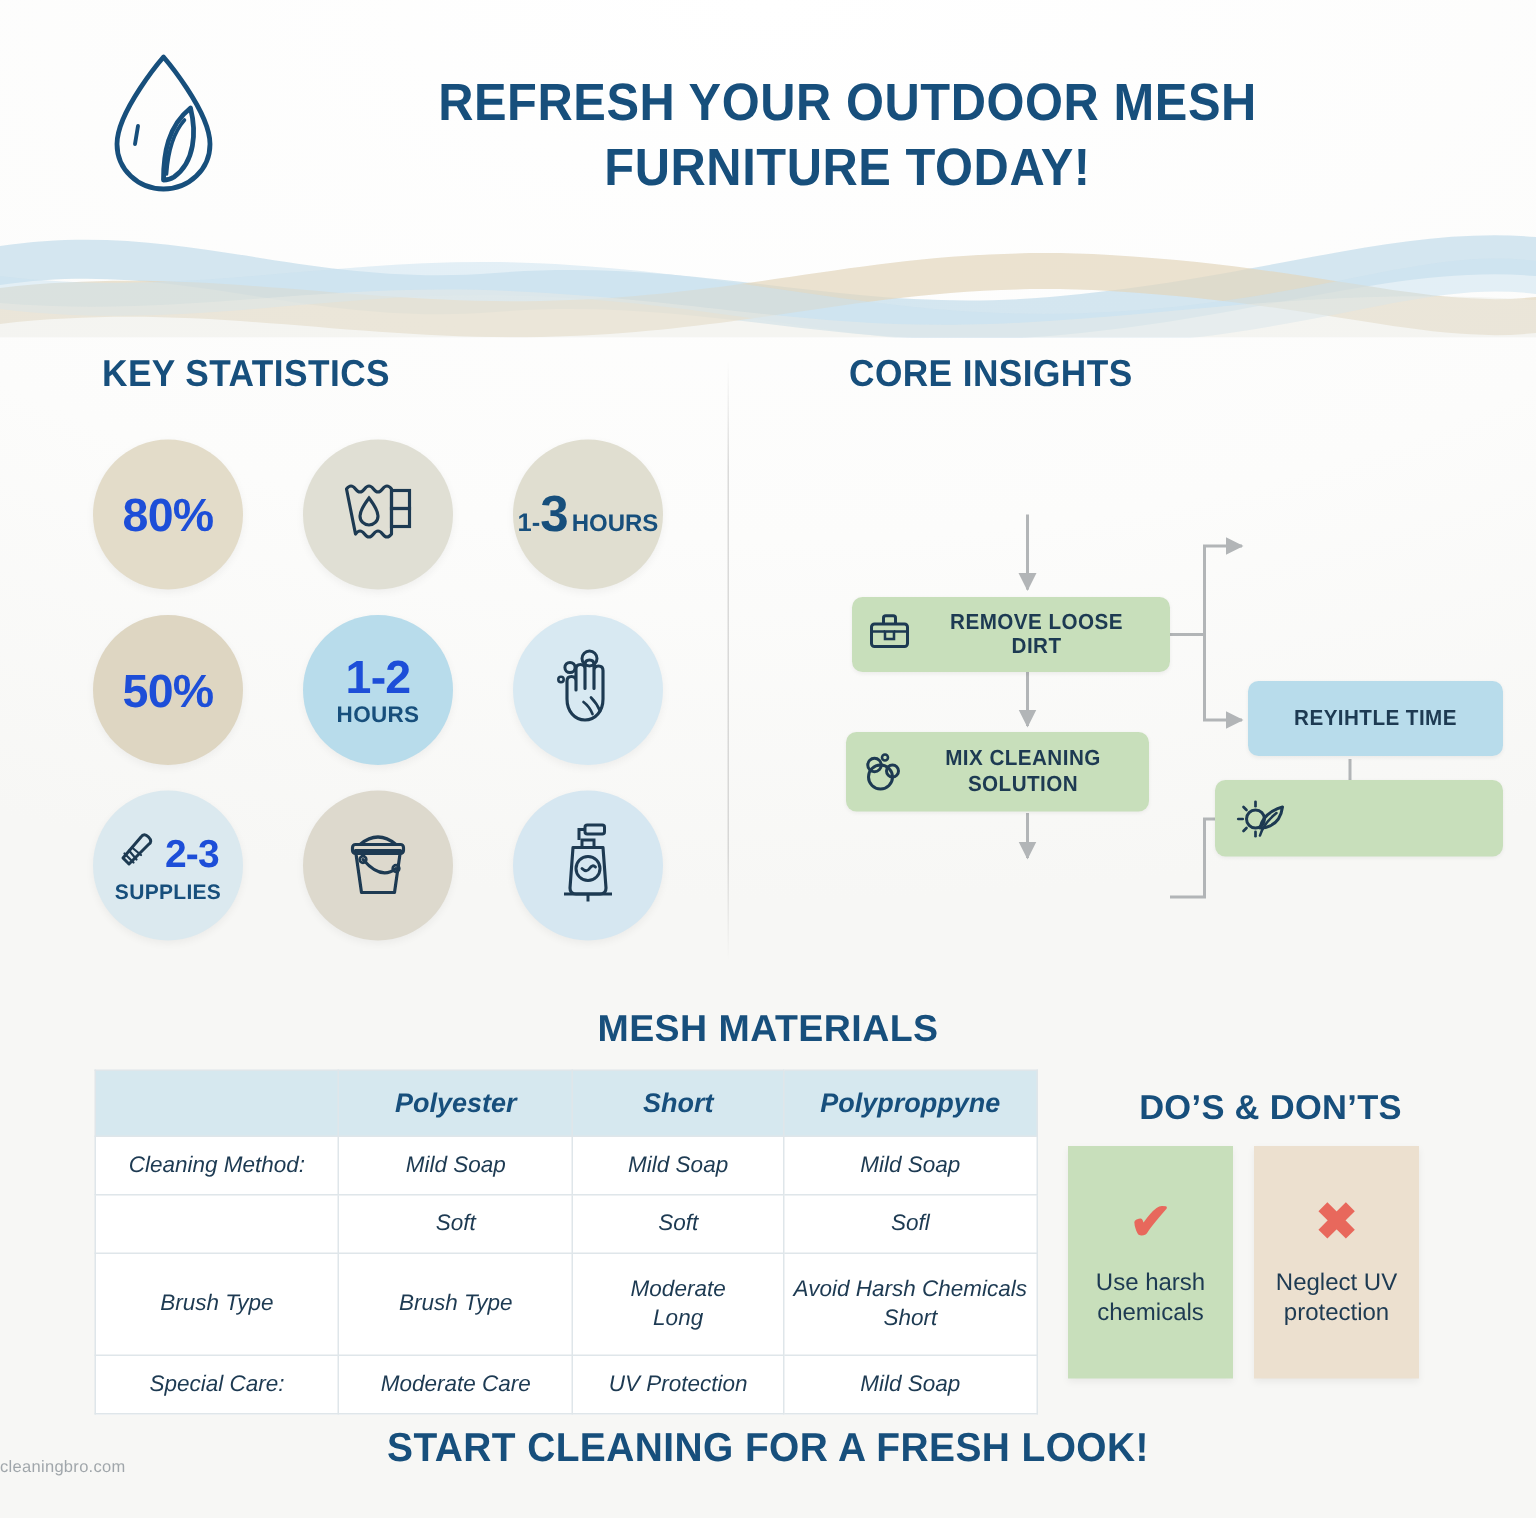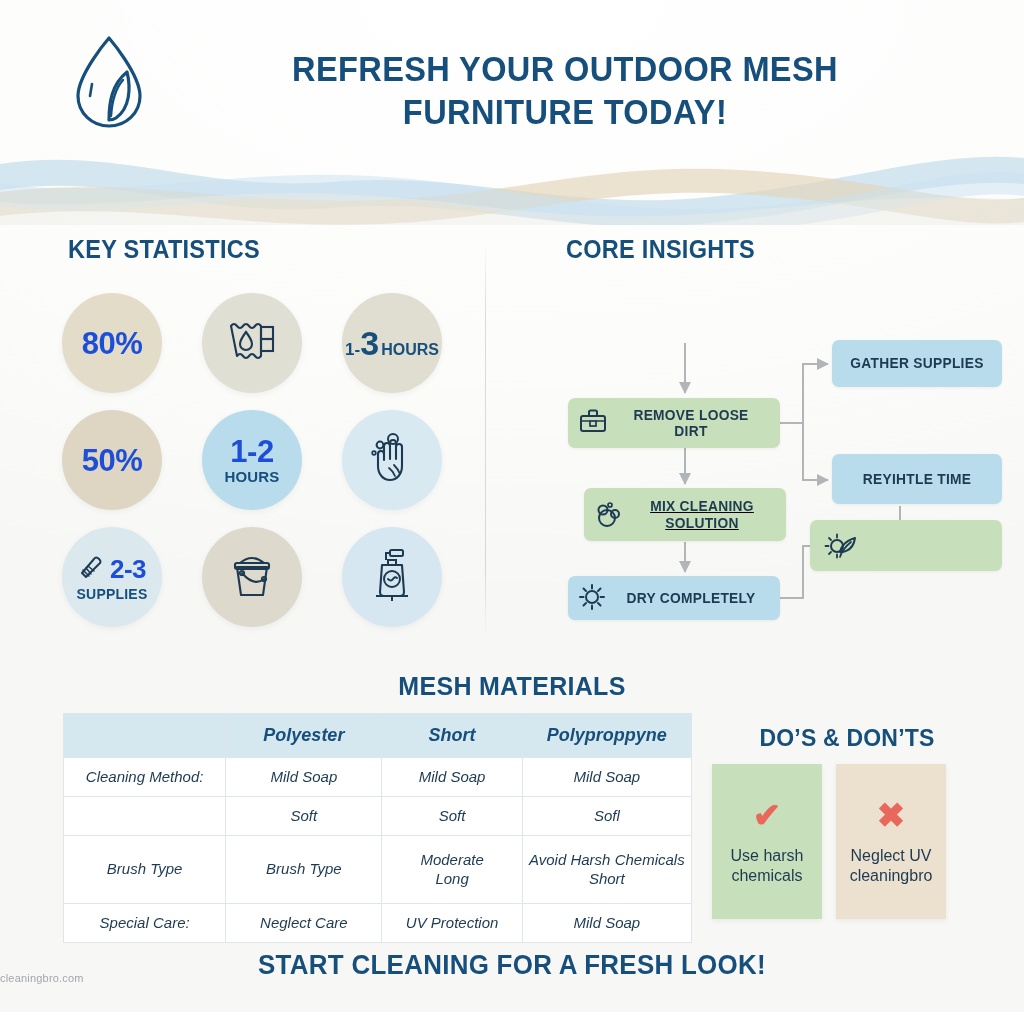--- a/index.html
+++ b/index.html
@@ -333,54 +333,33 @@
         <svg width="30" height="26" viewBox="0 0 30 26">
           <rect x="3" y="8" width="24" height="15" rx="2" fill="none" stroke="#1d3a52" stroke-width="2"></rect>
           <path d="M11 8 L11 4 q0 -1.5 1.5 -1.5 L17.5 2.5 q1.5 0 1.5 1.5 L19 8" fill="none" stroke="#1d3a52" stroke-width="2"></path>
           <rect x="12" y="13" width="6" height="5" fill="none" stroke="#1d3a52" stroke-width="1.7"></rect>
           <path d="M3 13 L12 13 M18 13 L27 13" stroke="#1d3a52" stroke-width="1.7"></path>
         </svg>
       </span>
       <span class="flabel">REMOVE LOOSE DIRT</span>
     </div>
 
-    <div class="fbox green" style="left:24px; top:200px; width:202px; height:53px;text-decoration:underline;">
+    <div class="fbox green" style="left:4px; top:200px; width:202px; height:53px;">
       <span class="fico">
         <svg width="30" height="28" viewBox="0 0 30 28">
           <circle cx="13" cy="18" r="8" fill="none" stroke="#1d3a52" stroke-width="2"></circle>
           <circle cx="9" cy="10" r="4.5" fill="none" stroke="#1d3a52" stroke-width="2"></circle>
           <circle cx="21" cy="14" r="4" fill="none" stroke="#1d3a52" stroke-width="2"></circle>
           <circle cx="16" cy="5" r="2" fill="none" stroke="#1d3a52" stroke-width="1.7"></circle>
         </svg>
       </span>
       <span class="flabel">MIX CLEANING SOLUTION</span>
     </div>
 
-    <div class="fbox blue" style="left:8px; top:288px; width:212px; height:44px;">
-      <span class="fico">
-        <svg width="28" height="28" viewBox="0 0 28 28">
-          <circle cx="14" cy="14" r="6" fill="none" stroke="#1d3a52" stroke-width="2"></circle>
-          <g stroke="#1d3a52" stroke-width="2" stroke-linecap="round">
-            <path d="M14 2 L14 5.5"></path>
-              <path d="M14 22.5 L14 26"></path>
-            <path d="M2 14 L5.5 14"></path>
-              <path d="M22.5 14 L26 14"></path>
-            <path d="M5.5 5.5 L8 8"></path>
-              <path d="M20 20 L22.5 22.5"></path>
-            <path d="M22.5 5.5 L20 8"></path>
-              <path d="M8 20 L5.5 22.5"></path>
-          </g>
-        </svg>
-      </span>
-      <span class="flabel">DRY COMPLETELY</span>
-    </div>
-
-    <div class="fbox blue" style="left:272px; top:52px; width:170px; height:47px;">
-      <span class="flabel">GATHER SUPPLIES</span>
-    </div>
+
 
     <div class="fbox blue" style="left:272px; top:166px; width:170px; height:50px;">
       <span class="flabel">REYIHTLE TIME</span>
     </div>
 
     <div class="fbox green" style="left:250px; top:232px; width:192px; height:51px;">
       <span class="fico" style="margin-left:4px">
         <svg width="34" height="30" viewBox="0 0 34 30">
           <circle cx="13" cy="15" r="6" fill="none" stroke="#1d3a52" stroke-width="2"></circle>
           <g stroke="#1d3a52" stroke-width="1.8" stroke-linecap="round">
@@ -425,35 +404,35 @@
       <tr style="height:68px">
         <td class="rowlab">Brush Type</td>
         <td style="white-space:pre-line">Brush Type</td>
         <td style="white-space:pre-line">Moderate
 Long</td>
         <td style="white-space:pre-line">Avoid Harsh Chemicals
 Short</td>
       </tr>
       <tr>
         <td class="rowlab">Special Care:</td>
-        <td>Neglect Care</td>
+        <td>Moderate Care</td>
         <td>UV Protection</td>
         <td>Mild Soap</td>
       </tr>
     </tbody>
   </table>
 
   <div id="h-dd">DO’S &amp; DON’TS</div>
   <div class="dd-wrap">
     <div class="dd-card dd-do">
       <span class="dd-mark">✔</span>
       <span class="dd-text">Use harsh chemicals</span>
     </div>
     <div class="dd-card dd-dont">
       <span class="dd-mark">✖</span>
-      <span class="dd-text">Neglect UV cleaningbro</span>
+      <span class="dd-text">Neglect UV protection</span>
     </div>
   </div>
 
   <div class="watermark">cleaningbro.com</div>
   <div class="footer">START CLEANING FOR A FRESH LOOK!</div>
 
 </div>
 
 </body></html>

